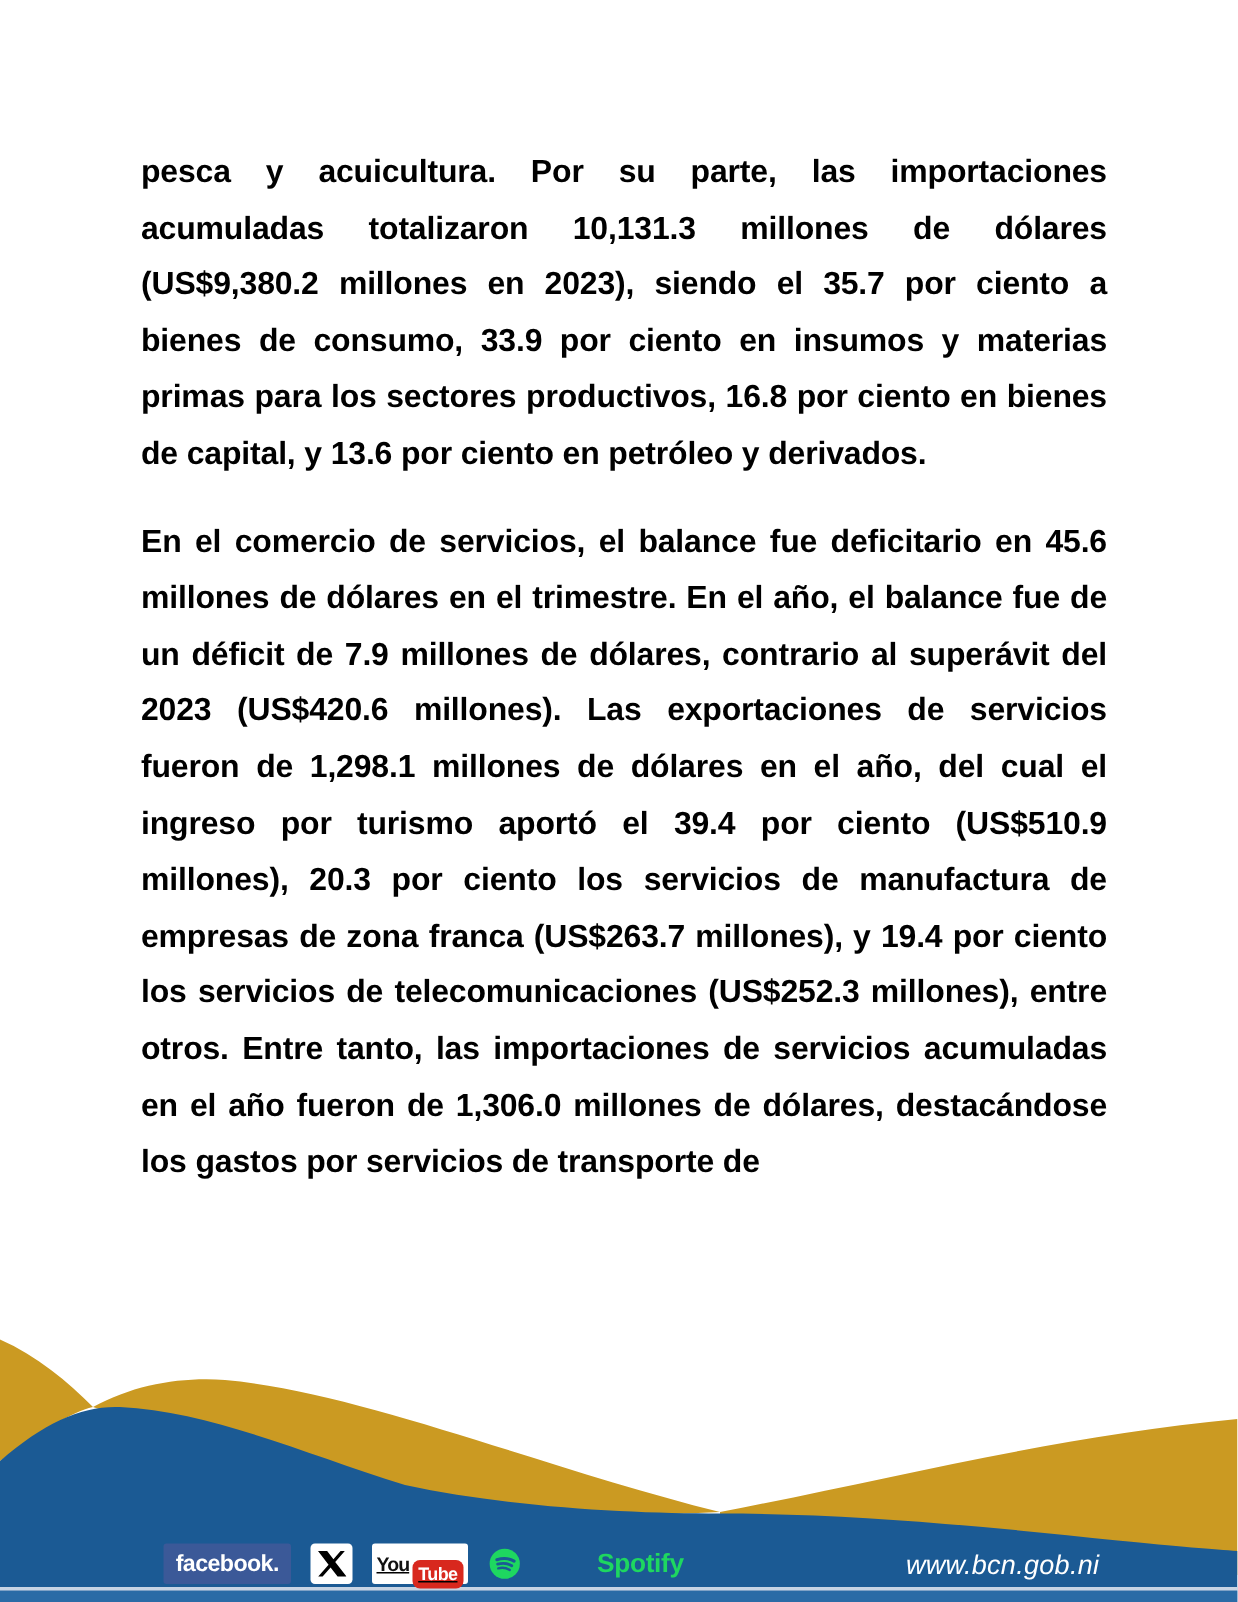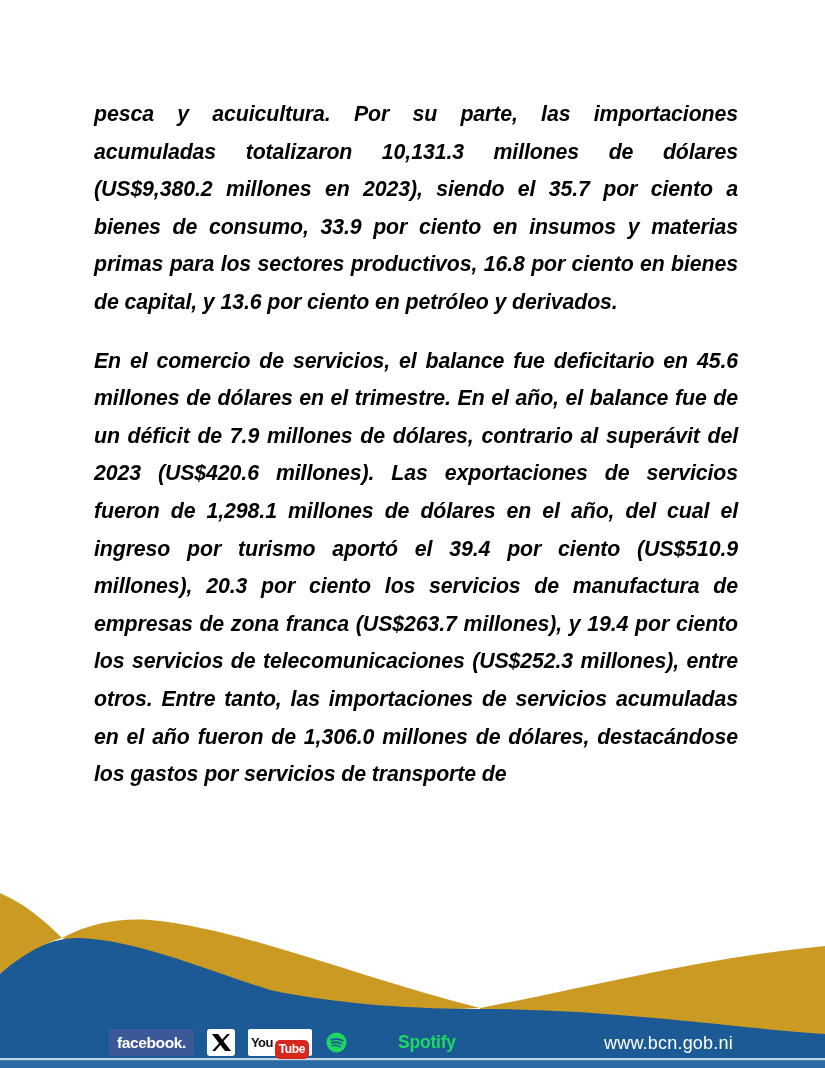--- a/index.html
+++ b/index.html
@@ -12,21 +12,20 @@
   }
   .text-block{
     position:absolute;
     left:94px; top:96px; width:644px;
     color:#000;
     font-weight:700;
     font-size:21.3px;
     line-height:37.6px;
     text-align:justify;
     letter-spacing:-0.1px;
-    font-style:italic;
   }
   .text-block p{margin:0 0 21px 0;}
   .footer-art{
     position:absolute;
     left:0; top:888px; width:825px; height:180px;
   }
   .social-row{
     position:absolute;
     left:109px; top:1029px; height:27px;
     display:flex; align-items:center; gap:13px;
@@ -35,33 +34,33 @@
     width:85px;height:27px;background:#3B5998;border-radius:2px;
     display:flex;align-items:center;justify-content:center;
     color:#fff;font-weight:700;font-size:15.5px;letter-spacing:-0.4px;
   }
   .x-badge{
     width:28px;height:27px;background:#fff;border-radius:3px;
     display:flex;align-items:center;justify-content:center;
   }
   .yt-badge{
     width:64px;height:27px;background:#fff;border-radius:2px;
-    display:flex;align-items:center;justify-content:center;gap:2px;
+    display:flex;align-items:center;justify-content:center;gap:2px;text-decoration:underline;
   }
   .yt-you{color:#111;font-weight:700;font-size:13px;letter-spacing:-0.6px;}
   .yt-tube{
     background:#D8281E;color:#fff;font-weight:700;font-size:12px;
     border-radius:5px;padding:2px 4px 3px 4px;letter-spacing:-0.4px;margin-top:14px;
   }
   .spotify-wrap{display:flex;align-items:center;gap:6px;}
   .spotify-label{color:#1ED760;font-weight:700;font-size:17.5px;letter-spacing:-0.2px;margin-left:44px;}
   .site-url{
     position:absolute;
     left:604px; top:1033px;
-    color:#ffffff; font-size:18px; font-weight:400; letter-spacing:0.2px;
+    color:#ffffff; font-size:18px; font-weight:400; letter-spacing:0.2px;font-style:italic;
   }
 </style>
 </head>
 <body>
 
 <div class="text-block">
   <p>pesca y acuicultura. Por su parte, las importaciones acumuladas totalizaron 10,131.3 millones de dólares (US$9,380.2 millones en 2023), siendo el 35.7 por ciento a bienes de consumo, 33.9 por ciento en insumos y materias primas para los sectores productivos, 16.8 por ciento en bienes de capital, y 13.6 por ciento en petróleo y derivados.</p>
   <p>En el comercio de servicios, el balance fue deficitario en 45.6 millones de dólares en el trimestre. En el año, el balance fue de un déficit de 7.9 millones de dólares, contrario al superávit del 2023 (US$420.6 millones). Las exportaciones de servicios fueron de 1,298.1 millones de dólares en el año, del cual el ingreso por turismo aportó el 39.4 por ciento (US$510.9 millones), 20.3 por ciento los servicios de manufactura de empresas de zona franca (US$263.7 millones), y 19.4 por ciento los servicios de telecomunicaciones (US$252.3 millones), entre otros. Entre tanto, las importaciones de servicios acumuladas en el año fueron de 1,306.0 millones de dólares, destacándose los gastos por servicios de transporte de</p>
 </div>
 

